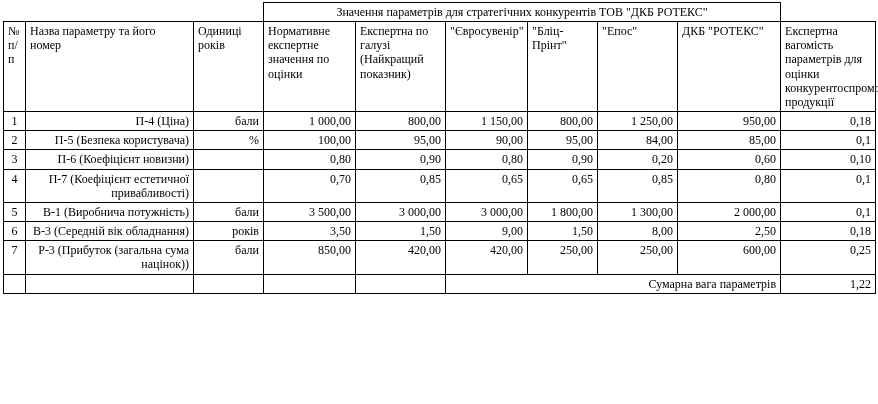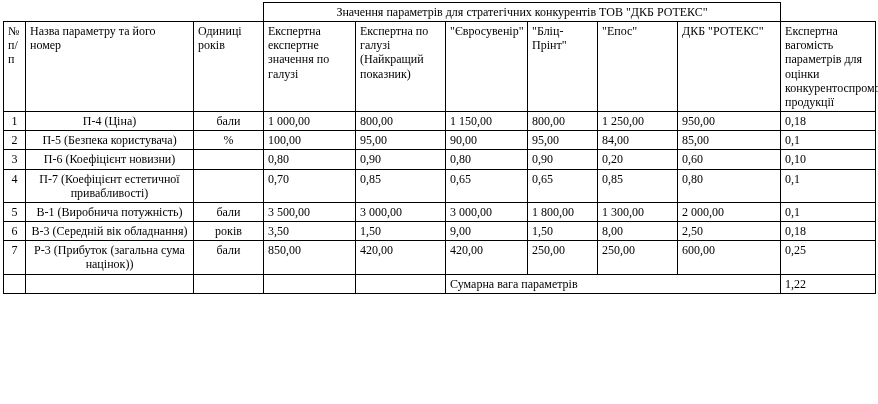--- a/index.html
+++ b/index.html
@@ -42,32 +42,33 @@
     padding-bottom: 2px;
   }
   .hdr-cell {
     vertical-align: top;
   }
   .num-cell {
     text-align: center;
     vertical-align: middle;
   }
   .name-cell {
-    text-align: center;
+    text-align: right;
     vertical-align: middle;
   }
   .unit-cell {
-    text-align: center;
+    text-align: right;
     vertical-align: middle;
   }
   .val-cell {
-    text-align: left;
+    text-align: right;
     vertical-align: middle;
   }
   .total-label {
+    text-align: right;
     vertical-align: middle;
     padding-right: 6px;
   }
   .blank-cell {
     border-left: 1px solid #000;
     border-right: 1px solid #000;
     border-top: 1px solid #000;
     border-bottom: 1px solid #000;
   }
   col.c0 { width: 22px; }
@@ -103,21 +104,21 @@
         <td class="no-border-top-left"></td>
         <td class="no-border-top-left"></td>
         <td class="no-border-top-left"></td>
         <td class="hdr-group" colspan="6">Значення параметрів для стратегічних конкурентів ТОВ "ДКБ РОТЕКС"</td>
         <td class="no-border-top-left"></td>
       </tr>
       <tr>
         <td class="hdr-cell">№ п/п</td>
         <td class="hdr-cell">Назва параметру та його номер</td>
         <td class="hdr-cell">Одиниці років</td>
-        <td class="hdr-cell">Експертна експертне значення по галузі</td>
+        <td class="hdr-cell">Нормативне експертне значення по оцінки</td>
         <td class="hdr-cell">Експертна по галузі (Найкращий показник)</td>
         <td class="hdr-cell">"Євросувенір"</td>
         <td class="hdr-cell">"Бліц-Прінт"</td>
         <td class="hdr-cell">"Епос"</td>
         <td class="hdr-cell">ДКБ "РОТЕКС"</td>
         <td class="hdr-cell">Експертна вагомість параметрів для оцінки конкурентоспроможності продукції</td>
       </tr>
 
       <tr>
         <td class="num-cell">1</td>

